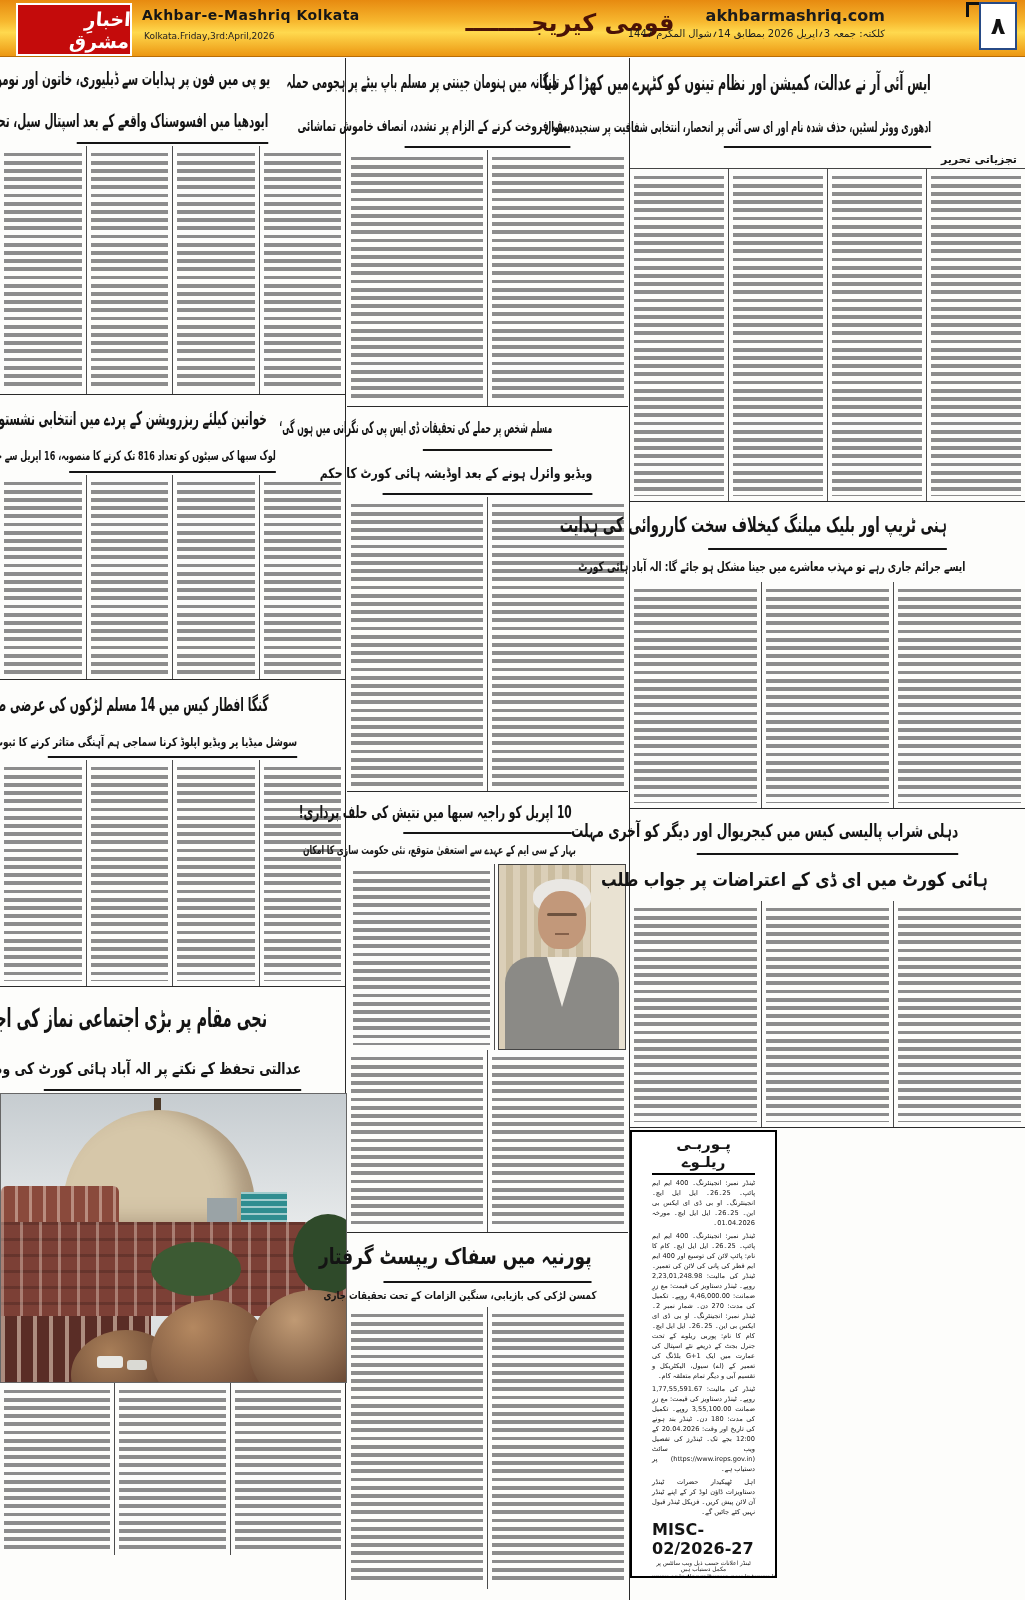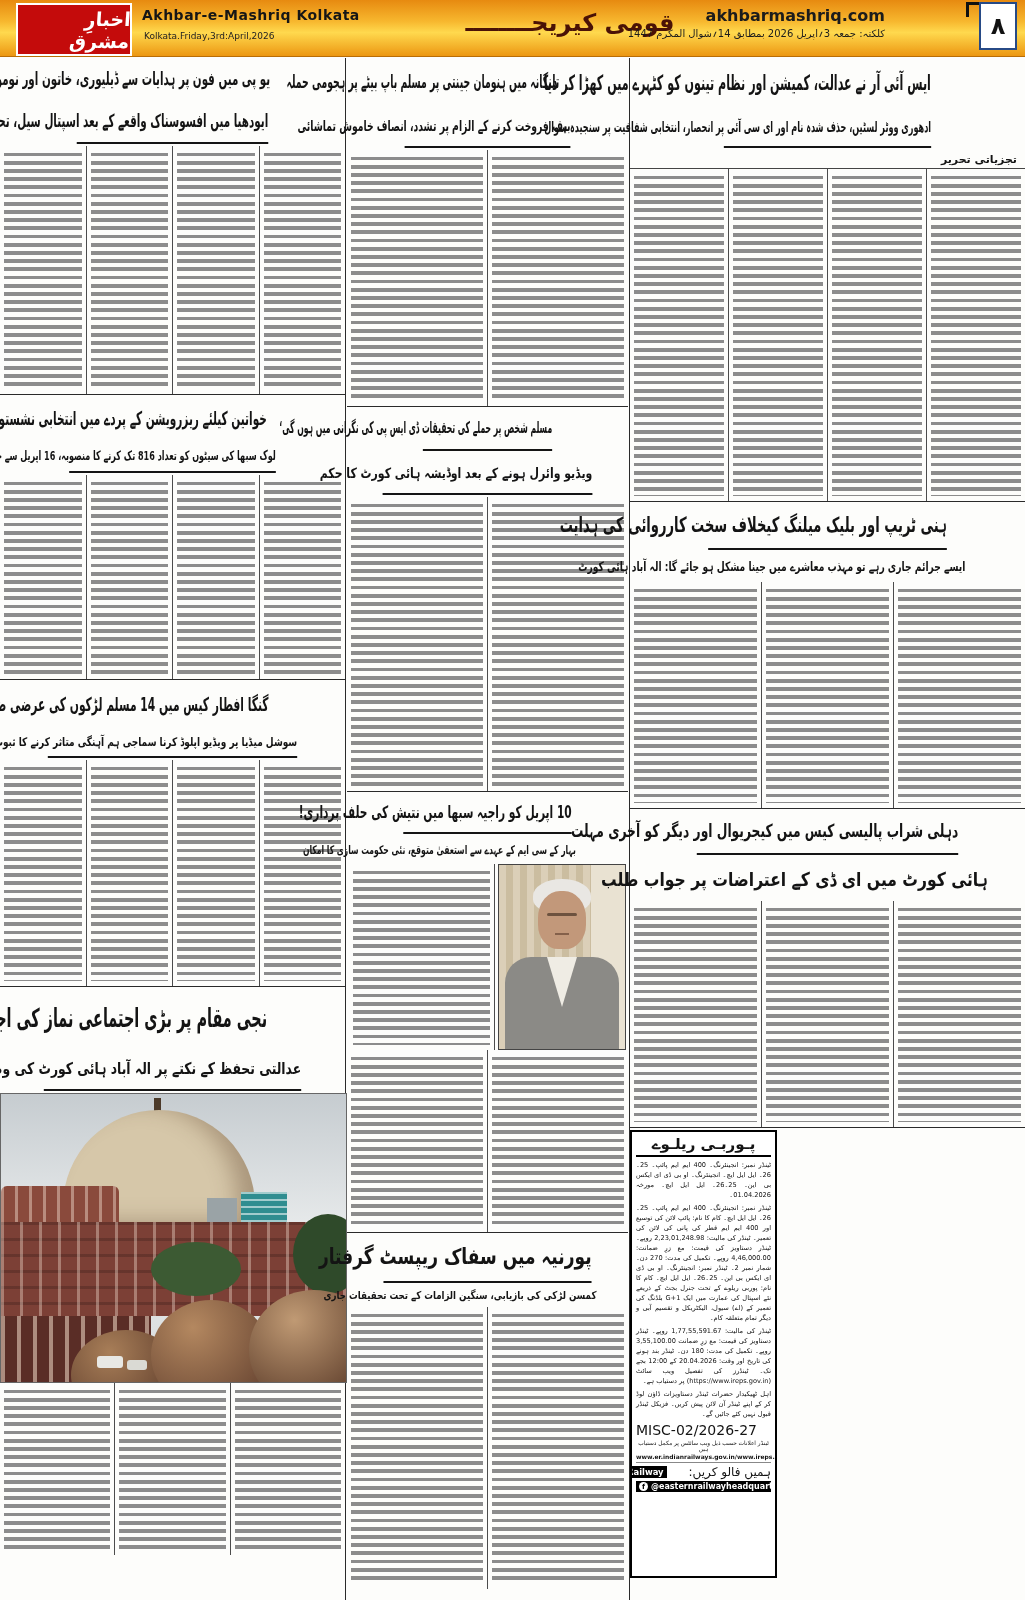--- a/index.html
+++ b/index.html
@@ -72,25 +72,25 @@
   .nk-hair{position:absolute;left:34px;top:14px;width:58px;height:34px;background:#e9e7e3;border-radius:50% 50% 40% 40%;}
   .nk-face{position:absolute;left:39px;top:26px;width:48px;height:58px;background:#c2987a;border-radius:46% 46% 42% 42%;}
   .nk-eyes{position:absolute;left:48px;top:48px;width:30px;height:3px;background:rgba(40,25,15,.55);border-radius:2px;}
   .nk-mouth{position:absolute;left:56px;top:68px;width:14px;height:2px;background:rgba(70,40,25,.5);}
   .nk-body{position:absolute;left:6px;top:92px;width:114px;height:92px;background:#8b8a86;
            border-radius:26px 26px 0 0;}
   .nk-kurta{position:absolute;left:48px;top:92px;width:30px;height:50px;background:#efece4;
             clip-path:polygon(0 0,100% 0,50% 100%);}
   
   #ad{width:147px;flex:0 0 auto;border:2px solid #000;background:#fff;margin-top:2px;
-      padding:3px 4px;box-sizing:border-box;height:448px;overflow:hidden;}
+      padding:3px 20px;box-sizing:border-box;height:448px;overflow:hidden;}
   #ad .ad-title{font-size:15px;font-weight:bold;text-align:center;direction:rtl;
                 border-bottom:2px solid #000;padding-bottom:2px;margin-bottom:3px;letter-spacing:1px;}
   #ad p{margin:0 0 3px 0;font-size:6.6px;line-height:10px;direction:rtl;text-align:justify;color:#111;}
-  #ad .ad-ref{font-size:14px;font-weight:normal;direction:ltr;text-align:left;margin:2px 0;}
+  #ad .ad-ref{font-size:16px;font-weight:bold;direction:ltr;text-align:left;margin:2px 0;}
   #ad .ad-info{font-size:5.8px;direction:rtl;text-align:center;margin-bottom:1px;}
   #ad .ad-urls{font-size:6px;font-weight:bold;direction:ltr;text-align:center;border-bottom:1px solid #888;
                padding-bottom:2px;margin-bottom:2px;}
   .follow-row{display:flex;align-items:center;gap:2px;direction:rtl;margin-bottom:2px;}
   .follow-label{font-size:12px;white-space:nowrap;margin-left:20px;}
   .handle-bar{background:#000;color:#fff;display:flex;align-items:center;gap:3px;
               padding:1px 3px;direction:ltr;}
   .handle-bar .htxt{font-size:8.4px;font-weight:bold;white-space:nowrap;}
   .icon-sq{width:9px;height:9px;background:#fff;color:#000;font-size:7px;font-weight:bold;
            display:flex;align-items:center;justify-content:center;flex:0 0 auto;}

